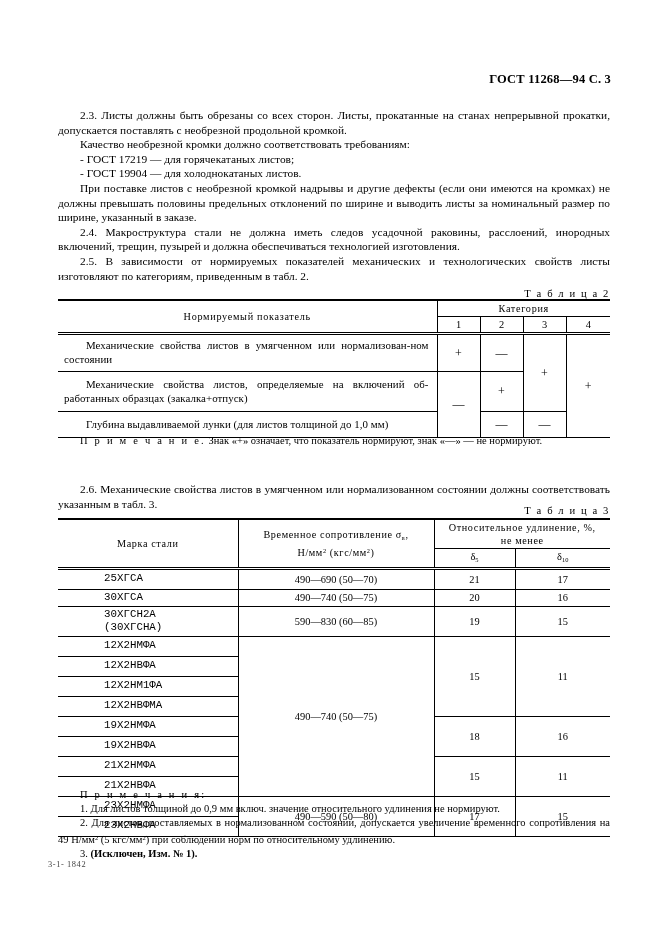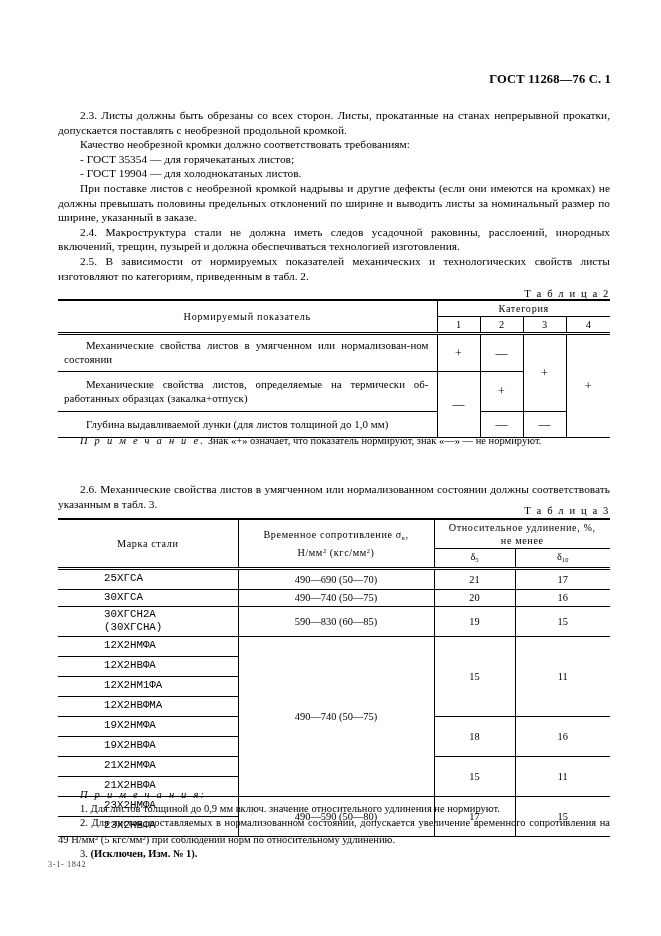--- a/index.html
+++ b/index.html
@@ -97,21 +97,20 @@
   .note-t2 {
     position: absolute;
     left: 58px;
     top: 434px;
     width: 552px;
     font-size: 10.5px;
     line-height: 14px;
   }
   .spaced {
     letter-spacing: 2.2px;
-    font-style: italic;
   }
   .note-t2 .ind { text-indent: 22px; }
 
   .para-26 {
     position: absolute;
     left: 58px;
     top: 482px;
     width: 552px;
     font-size: 11.4px;
     line-height: 14.6px;
@@ -182,26 +181,26 @@
     text-align: center;
     font-size: 12px;
     font-weight: bold;
   }
 </style>
 </head>
 <body>
 
 <div class="page">
 
-  <div class="doc-header">ГОСТ 11268—76 С. 1</div>
+  <div class="doc-header">ГОСТ 11268—94 С. 3</div>
 
   <div class="body-block">
     <p class="para">2.3. Листы должны быть обрезаны со всех сторон. Листы, прокатанные на станах непрерывной прокатки, допускается поставлять с необрезной продольной кромкой.</p>
     <p class="para">Качество необрезной кромки должно соответствовать требованиям:</p>
-    <p class="dash">- ГОСТ 35354 — для горячекатаных листов;</p>
+    <p class="dash">- ГОСТ 17219 — для горячекатаных листов;</p>
     <p class="dash">- ГОСТ 19904 — для холоднокатаных листов.</p>
     <p class="para">При поставке листов с необрезной кромкой надрывы и другие дефекты (если они имеются на кромках) не должны превышать половины предельных отклонений по ширине и выводить листы за номинальный размер по ширине, указанный в заказе.</p>
     <p class="para">2.4. Макроструктура стали не должна иметь следов усадочной раковины, расслоений, инородных включений, трещин, пузырей и должна обеспечиваться технологией изготовления.</p>
     <p class="para">2.5. В зависимости от нормируемых показателей механических и технологических свойств листы изготовляют по категориям, приведенным в табл. 2.</p>
   </div>
 
   <div class="t2-wrap">
     <p class="tbl-caption">Т а б л и ц а  2</p>
 
     <table class="t2">
@@ -226,21 +225,21 @@
       </thead>
       <tbody>
         <tr>
           <td class="rowlabel no-side-l t2-dbl" style="height:30px">Механические свойства листов в умягченном или нормализован-ном состоянии</td>
           <td class="mark t2-dbl">+</td>
           <td class="mark t2-dbl">—</td>
           <td class="mark t2-dbl" rowspan="2">+</td>
           <td class="mark no-side-r t2-dbl" rowspan="3">+</td>
         </tr>
         <tr>
-          <td class="rowlabel no-side-l" style="height:33px">Механические свойства листов, определяемые на термически об-работанных образцах (закалка+отпуск)</td>
+          <td class="rowlabel no-side-l" style="height:33px">Механические свойства листов, определяемые на включений об-работанных образцах (закалка+отпуск)</td>
           <td class="mark" rowspan="2">—</td>
           <td class="mark">+</td>
         </tr>
         <tr>
           <td class="rowlabel no-side-l" style="height:19px; text-indent:22px">Глубина выдавливаемой лунки (для листов толщиной до 1,0 мм)</td>
           <td class="mark">—</td>
           <td class="mark">—</td>
         </tr>
       </tbody>
     </table>

